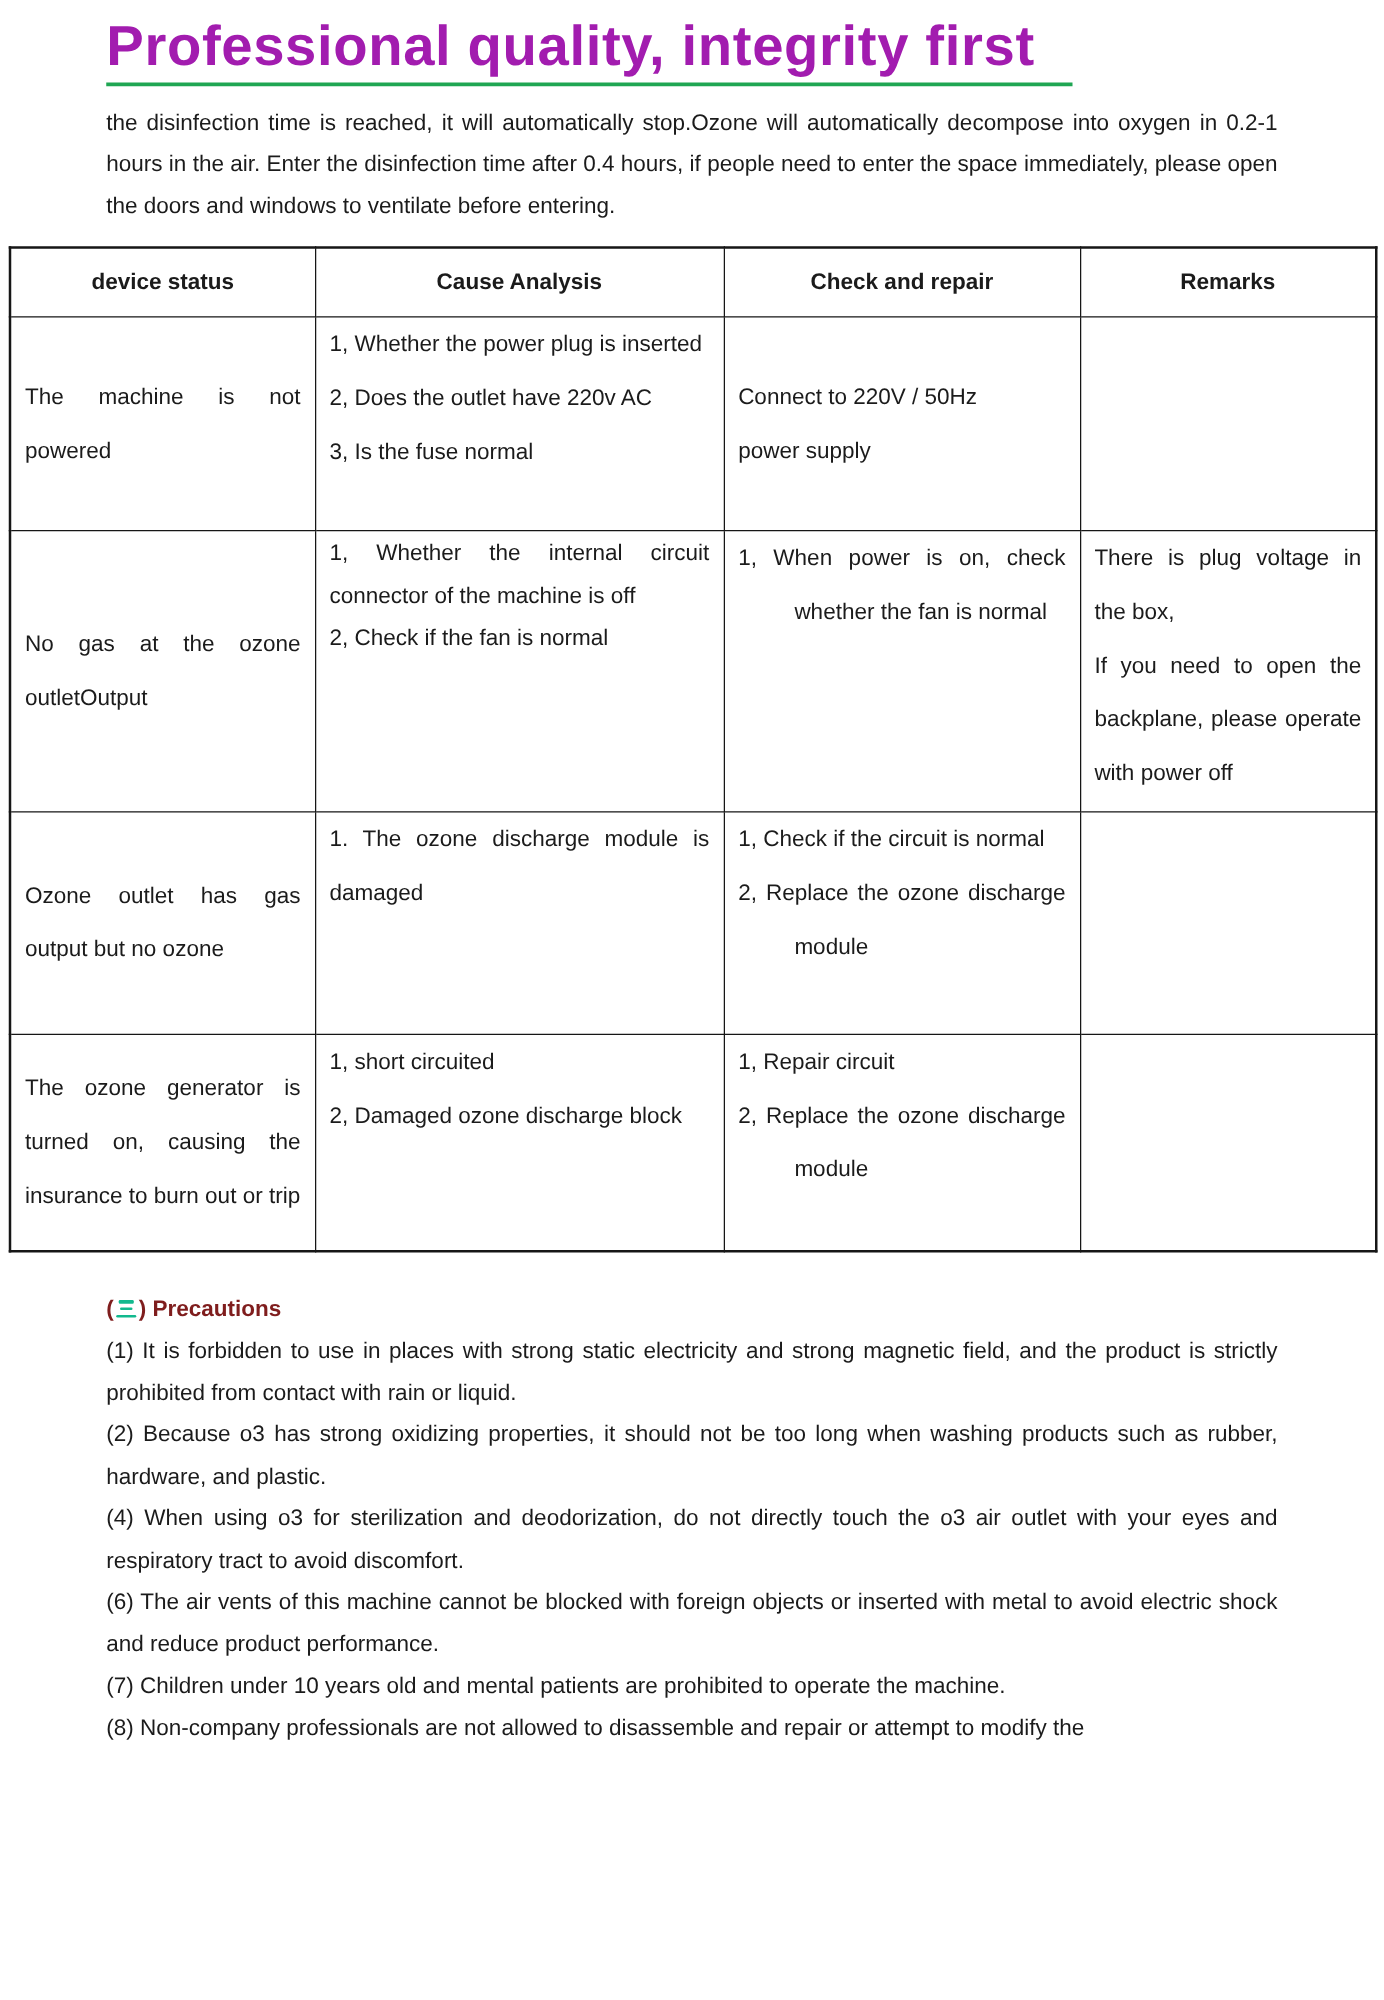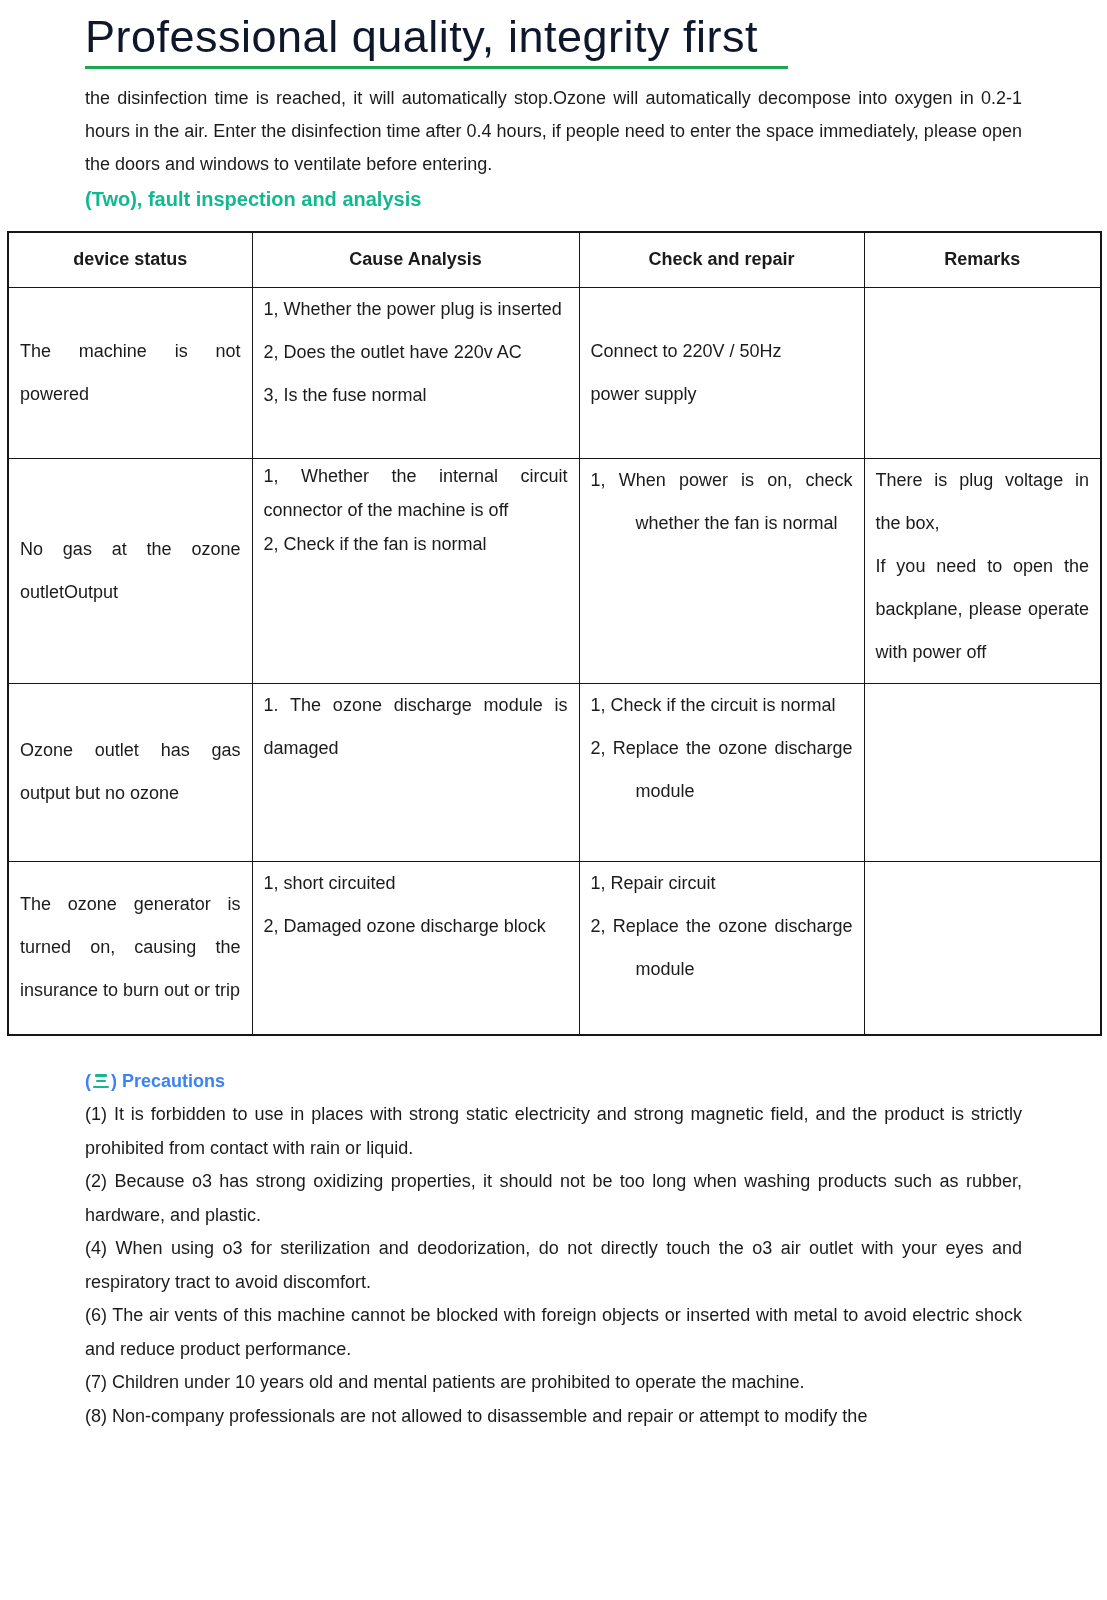--- a/index.html
+++ b/index.html
@@ -10,23 +10,23 @@
     background:#ffffff;
     overflow:hidden;
     font-family:"Liberation Sans","DejaVu Sans",sans-serif;
     color:#1b1b1b;
   }
   
   .title-wrap { margin:12px 0 0 85px; }
   .page-title {
     display:inline-block;
     font-size:45px;
-    font-weight:400;
+    font-weight:700;
     line-height:50px;
-    color:#0f172a;
+    color:#a21caf;
     border-bottom:3px solid #1fa653;
     padding:0 30px 4px 0;
     letter-spacing:0.5px;
   }
   
   .intro {
     margin:13px 85px 0 85px;
     font-size:18px;
     line-height:33px;
     text-align:justify;
@@ -67,21 +67,21 @@
   td.just, .just { text-align:justify; }
   td.ctr { text-align:left; }
   .tight { line-height:34px; }
   .tight .cell-item { line-height:34px; }
   .hang { padding-left:45px; text-indent:-45px; }
   
   .precautions { margin:28px 85px 0 85px; }
   .prec-heading {
     font-size:18px;
     font-weight:700;
-    color:#3b82f6;
+    color:#7f1d1d;
     line-height:34px;
   }
   .prec-heading .paren { font-weight:700; }
   .three-glyph {
     display:inline-block;
     position:relative;
     width:16px; height:14px;
     margin:0 2px;
     vertical-align:-1px;
   }
@@ -102,21 +102,20 @@
 <body>
 
 <div class="page">
 
   <div class="title-wrap">
     <div class="page-title">Professional quality, integrity first</div>
   </div>
 
   <p class="intro">the disinfection time is reached, it will automatically stop.Ozone will automatically decompose into oxygen in 0.2-1 hours in the air. Enter the disinfection time after 0.4 hours, if people need to enter the space immediately, please open the doors and windows to ventilate before entering.</p>
 
-  <div class="section-heading">(Two), fault inspection and analysis</div>
 
   <table class="fault-table">
     <colgroup>
       <col style="width:244px">
         <col style="width:327px">
         <col style="width:285px">
         <col style="width:237px">
     </colgroup>
     <thead>
       <tr style="height:55px;">

